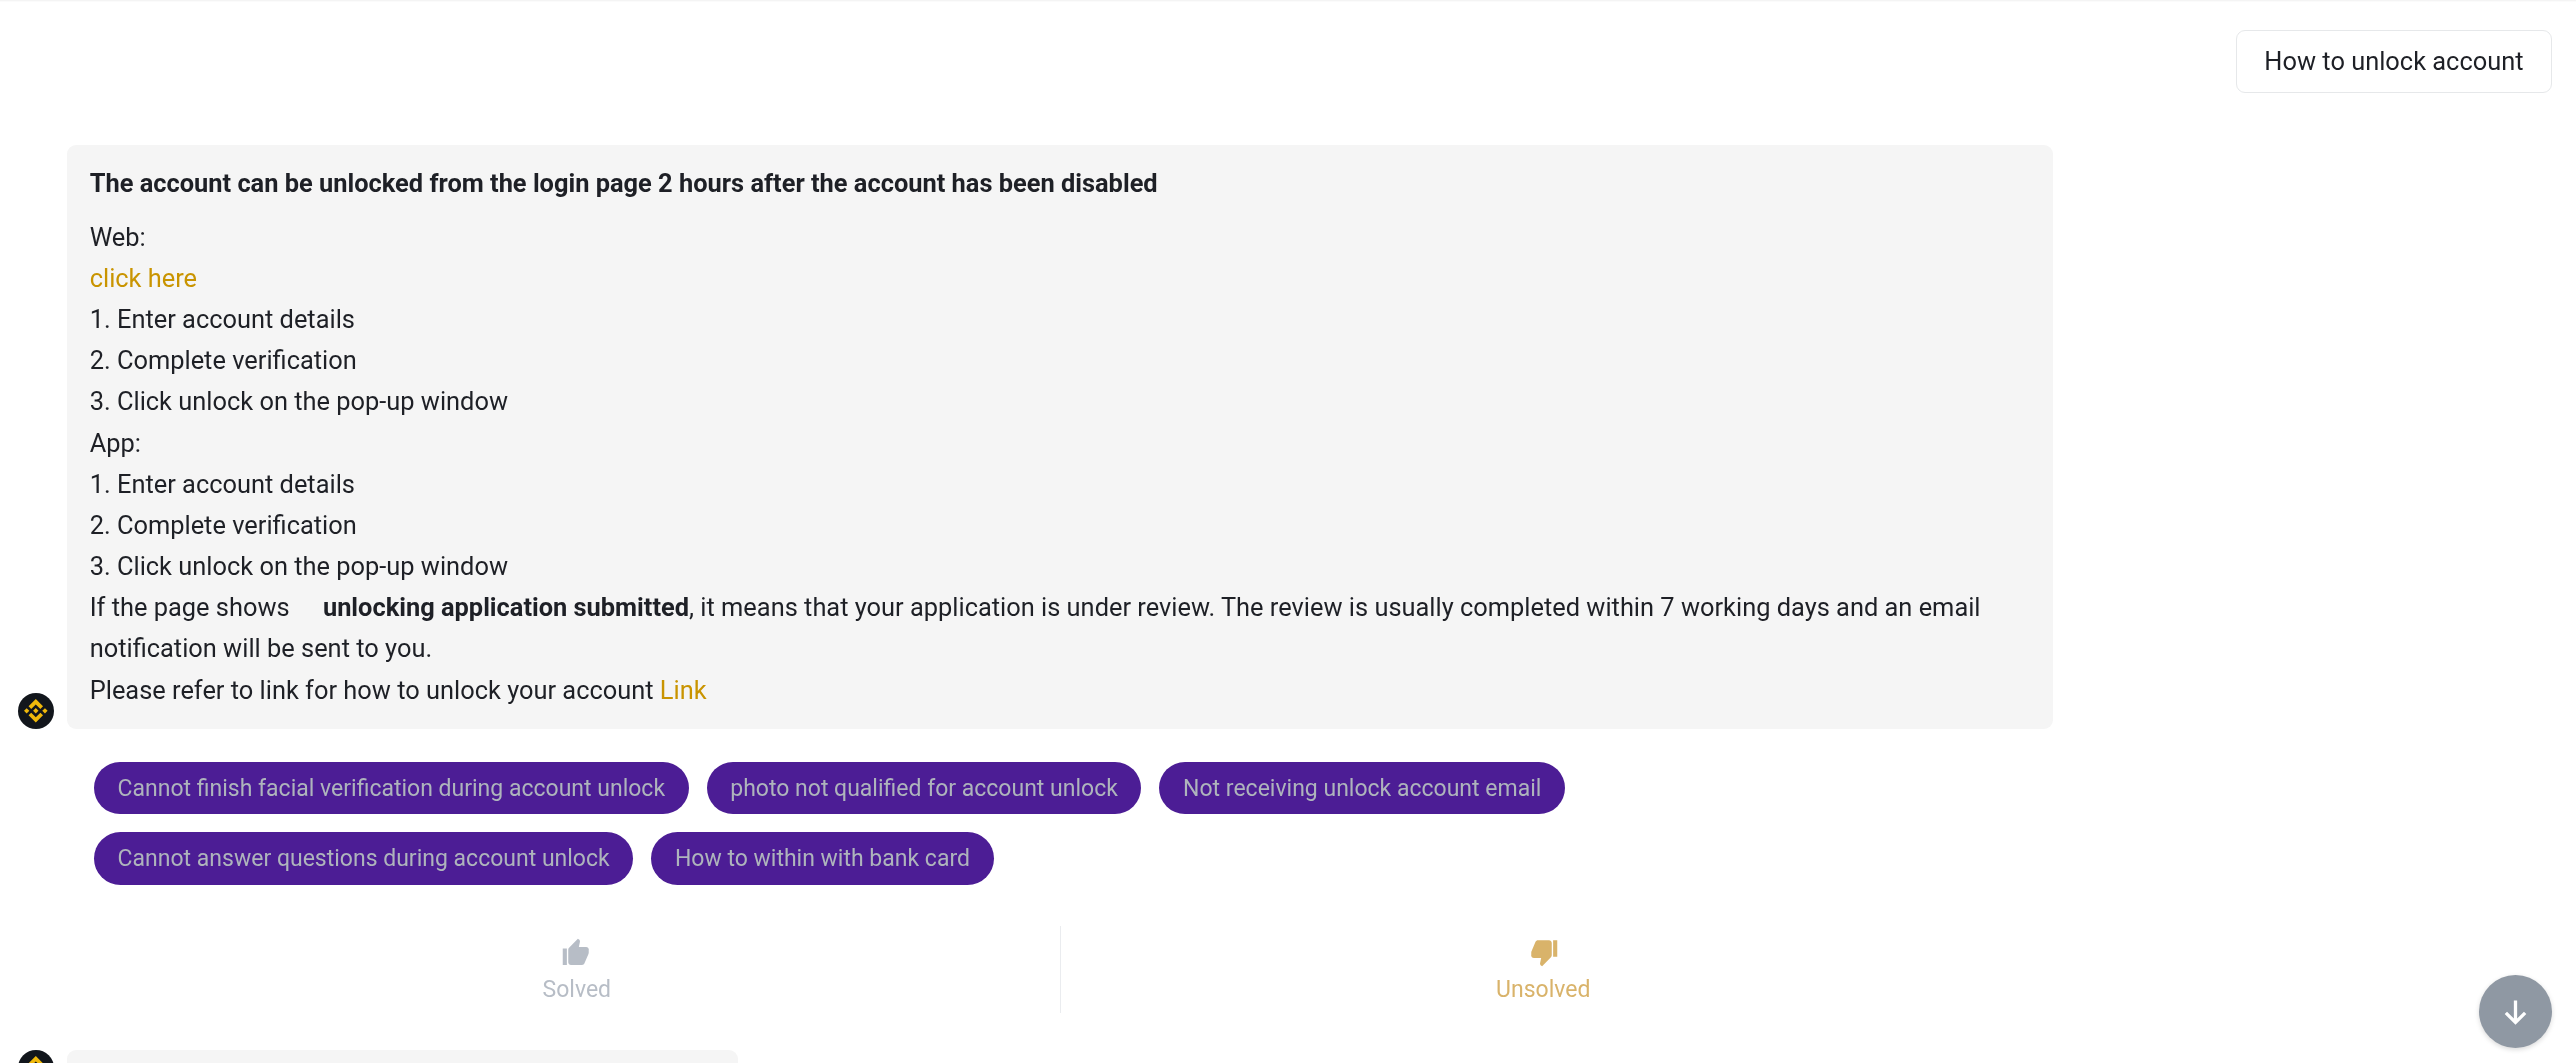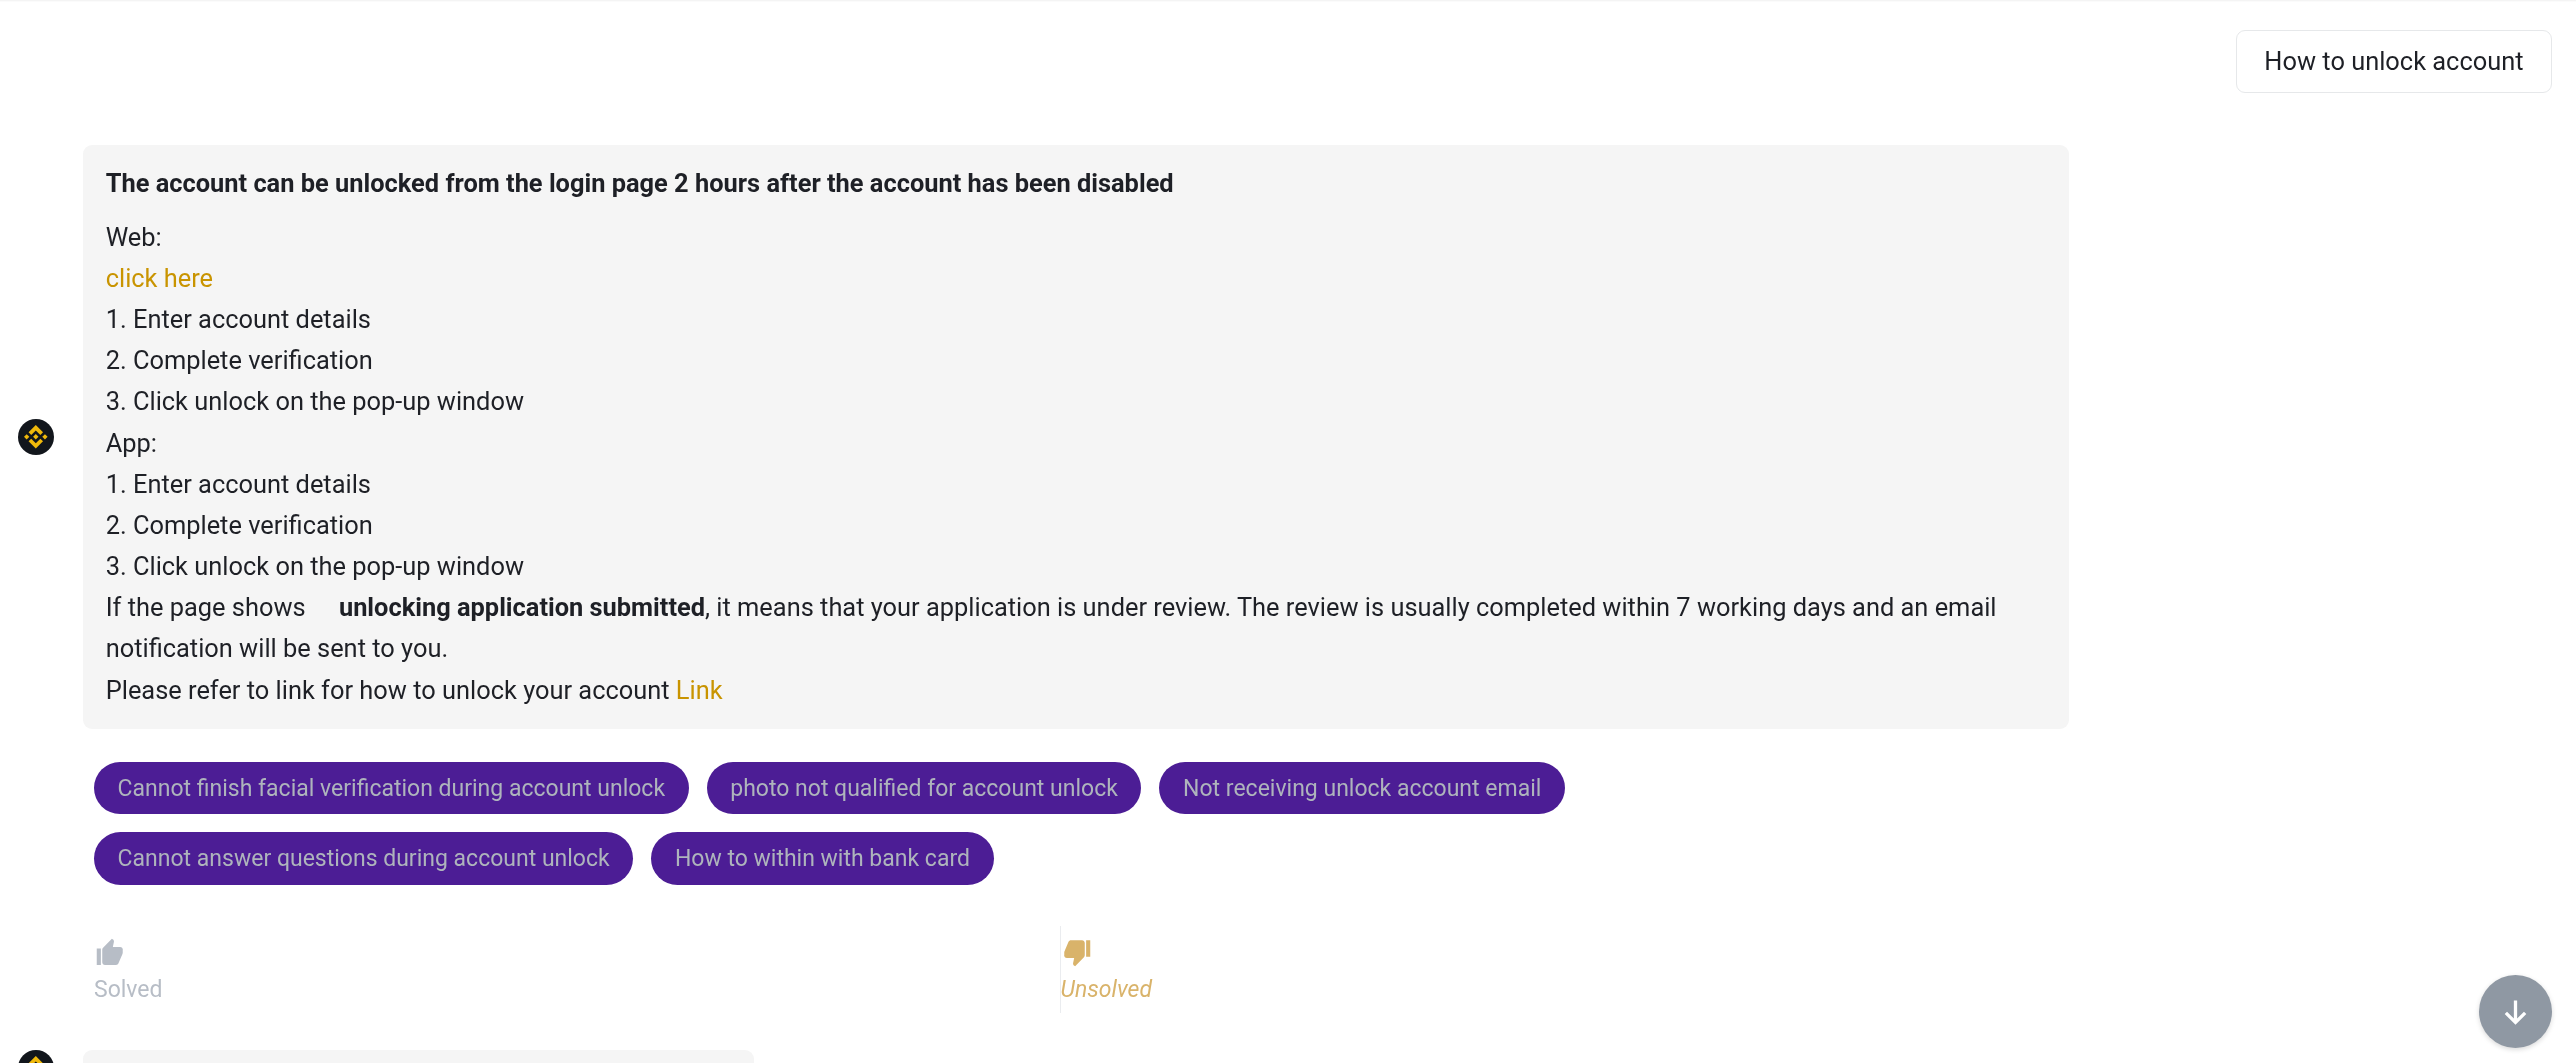--- a/index.html
+++ b/index.html
@@ -1,35 +1,35 @@
 <!DOCTYPE html>
 <html style="font-size:14.5px"><head>
   <meta charset="utf-8">
   <style>
     * { margin:0; padding:0; box-sizing:border-box; }
     body { font-family:-apple-system,BlinkMacSystemFont,"Segoe UI",Roboto,Arial,sans-serif; background:#fff; color:#1e2026; width:2576px; height:1063px; overflow:hidden; position:relative; }
     .top-divider { position:absolute; top:0; left:0; right:0; height:1.8px; background:linear-gradient(to bottom,rgba(0,0,0,.06),transparent); }
     .user-bubble { position:absolute; top:30px; right:24.5px; padding:15.4px 27px; border:0.9px solid #e6e8ea; border-radius:9px; font-size:25.4px; color:#1e2026; background:#fff;margin-left:41px; }
-    .bot-row { position:absolute; left:18px; display:flex; align-items:center;gap:16px; }
+    .bot-row { position:absolute; left:18px; display:flex; align-items:flex-end; }
     .bot-row.first { top:145px; }
     .avatar { width:36px; height:36px; border-radius:50%; background:#12161c; display:flex; align-items:center; justify-content:center; flex:0 0 36px; margin-right:12.7px; }
     .avatar svg { width:23.6px; height:23.6px; }
     .bot-bubble { background:#f5f5f5; border-radius:9px; padding:18px 23px; width:1986px; font-size:25.4px; line-height:1.62; color:#1e2026; }
     .bot-bubble .title { font-weight:700; margin-bottom:12.7px; }
     .bot-bubble a { color:#c99400; text-decoration:none; }
     .bot-bubble .para { margin-bottom:0; }
     .bot-bubble strong { font-weight:700;margin-left:27px; }
     .suggestions { position:absolute; left:94px; top:762px; width:1932px; display:flex; flex-wrap:wrap; gap:18px 18px; }
     .chip { display:inline-flex; align-items:center; padding:12.7px 23.6px; background:#4c1d95; border-radius:31px; font-size:23px; color:#aeb4bc; cursor:pointer; }
     .feedback { position:absolute; left:94px; top:922px; width:1932px; height:95px; display:flex; }
-    .feedback-col { flex:1; display:flex; flex-direction:column; align-items:flex-start; justify-content:center; gap:7.3px; cursor:pointer; }
+    .feedback-col { flex:1; display:flex; flex-direction:column; align-items:center; justify-content:center; gap:7.3px; cursor:pointer; }
     .feedback-divider { width:0.9px; background:#eaecef; margin:3.6px 0; }
     .feedback-col .lbl { font-size:23px; }
     .solved { color:#b7bdc6; }
-    .unsolved { color:#d9b36a;font-style:italic; }
+    .unsolved { color:#d9b36a; }
     .scroll-fab { position:absolute; right:24.5px; bottom:15.4px; width:73px; height:73px; border-radius:50%; background:#8f98a3; display:flex; align-items:center; justify-content:center; cursor:pointer; box-shadow:0 1.8px 5.4px rgba(0,0,0,.15); }
     .scroll-fab svg { width:33px; height:33px; stroke:#fff; stroke-width:2.4; fill:none; }
     .bot-row.second { top:1050px; }
     .bot-bubble.small { width:671px; height:36px; padding:0; }
     .thumb-icon { width:33px; height:33px; }
   </style>
 </head>
 <body>
 
 <div class="top-divider"></div>

